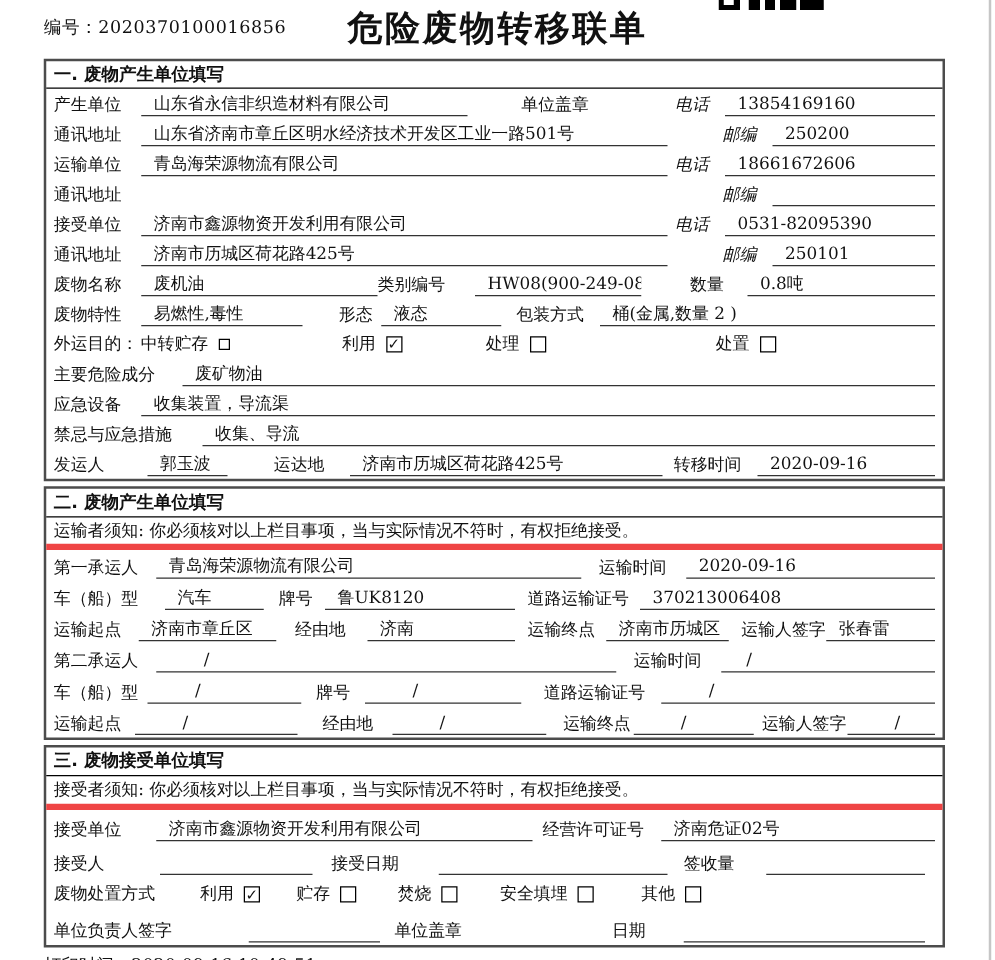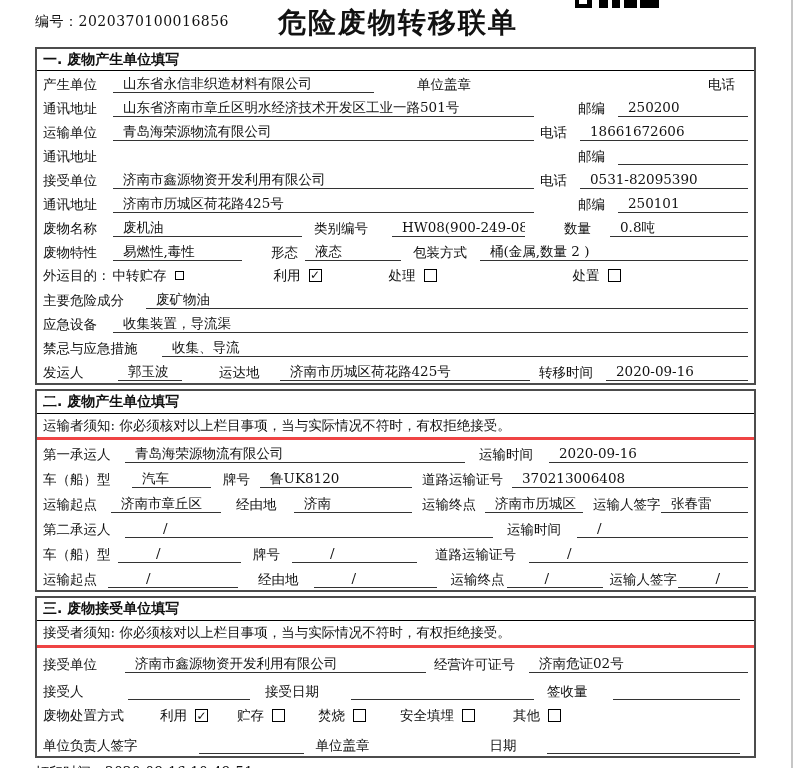--- a/index.html
+++ b/index.html
@@ -27,32 +27,32 @@
   .qr-frag .b5 { left:65px; width:19px; }
   
   .sec { margin-left:35px; width:721px; border:2px solid #4c4c4c; background:#fff; }
   .sec + .sec { margin-top:4px; }
   .sec-hd {
     font-family:"DejaVu Sans","Liberation Sans",sans-serif;
     font-weight:bold; font-size:14px; padding:2px 6px 0 6px;
     height:22px; border-bottom:1px solid #000;
   }
   .s2 .sec-hd, .s3 .sec-hd { height:23px; }
-  .notice { height:26px; border-bottom:3px solid #ef4444; display:flex; align-items:center;
+  .notice { height:26px; border-bottom:5px solid #ef4444; display:flex; align-items:center;
             padding:0 6px; font-size:13.5px; }
   .s3 .notice { height:27px; }
   .row { display:flex; align-items:flex-end; height:24px; padding:0 6px 2px 6px;
          font-size:13.5px; white-space:nowrap; line-height:17px; }
   .s2 .row { height:25px; }
   .s3 .row { height:27px; }
   .lbl { flex:none; }
   .u { flex:none; border-bottom:1px solid #333; padding-left:10px; overflow:hidden; }
   .u.grow { flex:1 1 auto; }
   .u.slash { padding-left:38px; }
-  .ph { margin-left:auto; width:40px; flex:none; }   
+  .ph { margin-left:auto; width:40px; flex:none;font-style:italic; }   
   
   .cbrow { align-items:center; padding-bottom:0;text-align:center; }
   .opt { display:flex; align-items:center; flex:none; }
   .cb { width:13px; height:13px; border:1px solid #000; margin-left:8px; flex:none;
         display:flex; align-items:center; justify-content:center;
         font-size:12px; font-weight:bold; line-height:1;
         font-family:"DejaVu Sans","Liberation Sans",sans-serif; }
   .cb.sm { width:9px; height:9px; }
   
   .print-line { margin:6px 0 0 35px; font-size:14px; }
@@ -75,20 +75,21 @@
 </div>
 
 <div class="sec s1">
   <div class="sec-hd">一. 废物产生单位填写</div>
 
   <div class="row">
     <span class="lbl" style="width:70px">产生单位</span>
     <span class="u" style="width:261px">山东省永信非织造材料有限公司</span>
     <span class="lbl" style="margin-left:43px">单位盖章</span>
     <span class="lbl ph">电话</span>
+    <span class="u" style="width:168px">13854169160</span>
   </div>
 
   <div class="row">
     <span class="lbl" style="width:70px">通讯地址</span>
     <span class="u" style="width:421px">山东省济南市章丘区明水经济技术开发区工业一路501号</span>
     <span class="lbl ph">邮编</span>
     <span class="u" style="width:130px">250200</span>
   </div>
 
   <div class="row">
@@ -114,21 +115,21 @@
   <div class="row">
     <span class="lbl" style="width:70px">通讯地址</span>
     <span class="u" style="width:421px">济南市历城区荷花路425号</span>
     <span class="lbl ph">邮编</span>
     <span class="u" style="width:130px">250101</span>
   </div>
 
   <div class="row">
     <span class="lbl" style="width:70px">废物名称</span>
     <span class="u" style="width:189px">废机油</span>
-    <span class="lbl" style="margin-left:12px;width:78px">类别编号</span>
+    <span class="lbl" style="margin-left:0;width:78px">类别编号</span>
     <span class="u" style="width:133px">HW08(900-249-08)</span>
     <span class="lbl" style="margin-left:39px;width:46px">数量</span>
     <span class="u grow">0.8吨</span>
   </div>
 
   <div class="row">
     <span class="lbl" style="width:70px">废物特性</span>
     <span class="u" style="width:129px">易燃性,毒性</span>
     <span class="lbl" style="margin-left:29px;width:34px">形态</span>
     <span class="u" style="width:96px">液态</span>

